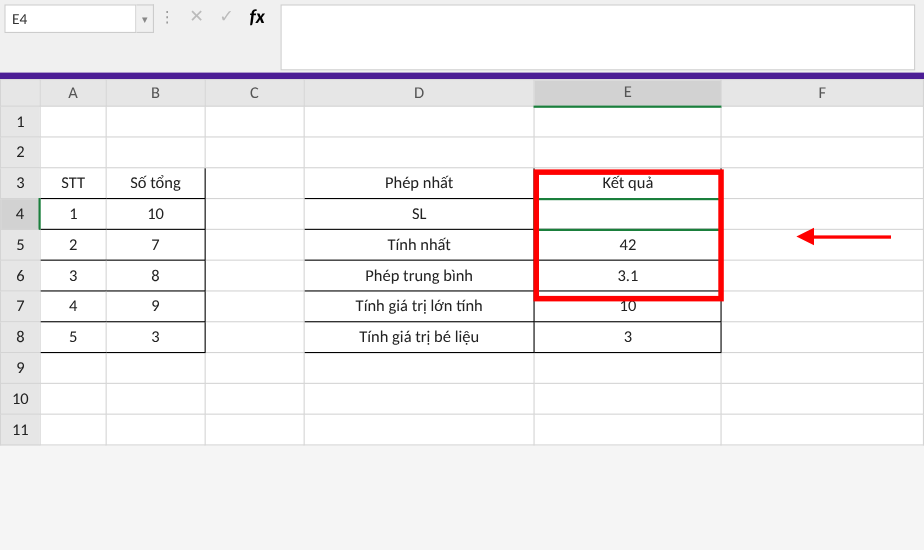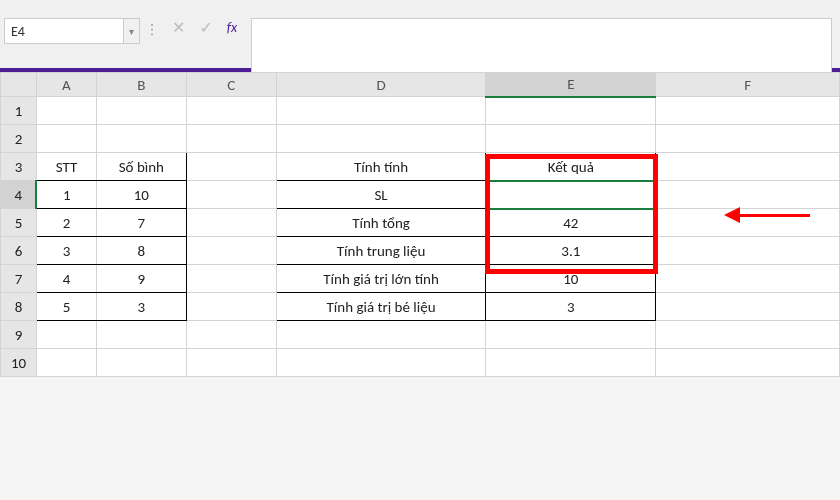--- a/index.html
+++ b/index.html
@@ -6,24 +6,24 @@
   body {
     font-family: Calibri, Arial, sans-serif;
     background: #f5f5f5;
     width: 840px;
     height: 500px;
     overflow: hidden;
     position: relative;
   }
   .formula-bar-area {
     background: #f0f0f0;
-    border-bottom: 4px solid #4c1d95;
+    border-bottom: 6px solid #4c1d95;
     display: flex;
     align-items: flex-start;
-    padding: 16px 0 0 0;
+    padding: 2px 0 0 0;
     height: 72px;
   }
   .name-box-wrap {
     display: flex;
     align-items: center;
     padding: 2px 4px;
   }
   .name-box {
     width: 120px;
     height: 26px;
@@ -60,22 +60,23 @@
   .fx-btns {
     display: flex;
     align-items: center;
     gap: 14px;
     padding: 2px 10px;
     color: #bbb;
     font-size: 16px;
   }
   .fx-label {
     font-style: italic;
-    color: #4c1d95;
-    font-size: 14px;
+    color: #000000;
+    font-size: 18px;
+    font-weight: bold;
   }
   .formula-input {
     flex: 1;
     height: 60px;
     background: #fff;
     border: 1px solid #ccc;
     margin: 2px 8px 4px 4px;
   }
   .grid-area {
     background: #fff;
@@ -200,50 +201,50 @@
       <td></td>
           <td></td>
           <td></td>
           <td></td>
           <td></td>
           <td></td>
     </tr>
     <tr>
       <td class="rowhdr">3</td>
       <td class="bold-c b-top b-left b-bot">STT</td>
-      <td class="bold-c b-top b-right b-bot">Số bình</td>
-      <td></td>
-      <td class="bold-c b-top b-left b-right b-bot">Tính tính</td>
+      <td class="bold-c b-top b-right b-bot">Số tổng</td>
+      <td></td>
+      <td class="bold-c b-top b-left b-right b-bot">Phép nhất</td>
       <td class="bold-c b-top b-right b-bot">Kết quả</td>
       <td></td>
     </tr>
     <tr>
       <td class="rowhdr row-hdr-active">4</td>
       <td class="b-left b-bot">1</td>
       <td class="b-left b-right b-bot">10</td>
       <td></td>
       <td class="b-left b-right b-bot">SL</td>
       <td class="b-right b-bot active-cell"></td>
       <td></td>
     </tr>
     <tr>
       <td class="rowhdr">5</td>
       <td class="b-left b-bot">2</td>
       <td class="b-left b-right b-bot">7</td>
       <td></td>
-      <td class="b-left b-right b-bot">Tính tổng</td>
+      <td class="b-left b-right b-bot">Tính nhất</td>
       <td class="b-right b-bot">42</td>
       <td></td>
     </tr>
     <tr>
       <td class="rowhdr">6</td>
       <td class="b-left b-bot">3</td>
       <td class="b-left b-right b-bot">8</td>
       <td></td>
-      <td class="b-left b-right b-bot">Tính trung liệu</td>
+      <td class="b-left b-right b-bot">Phép trung bình</td>
       <td class="b-right b-bot">3.1</td>
       <td></td>
     </tr>
     <tr>
       <td class="rowhdr">7</td>
       <td class="b-left b-bot">4</td>
       <td class="b-left b-right b-bot">9</td>
       <td></td>
       <td class="b-left b-right b-bot">Tính giá trị lớn tính</td>
       <td class="b-right b-bot">10</td>
@@ -262,20 +263,29 @@
       <td class="rowhdr">9</td>
       <td></td>
           <td></td>
           <td></td>
           <td></td>
           <td></td>
           <td></td>
     </tr>
     <tr>
       <td class="rowhdr">10</td>
+      <td></td>
+          <td></td>
+          <td></td>
+          <td></td>
+          <td></td>
+          <td></td>
+    </tr>
+    <tr>
+      <td class="rowhdr">11</td>
       <td></td>
           <td></td>
           <td></td>
           <td></td>
           <td></td>
           <td></td>
     </tr>
   </tbody>
     </table>
 

